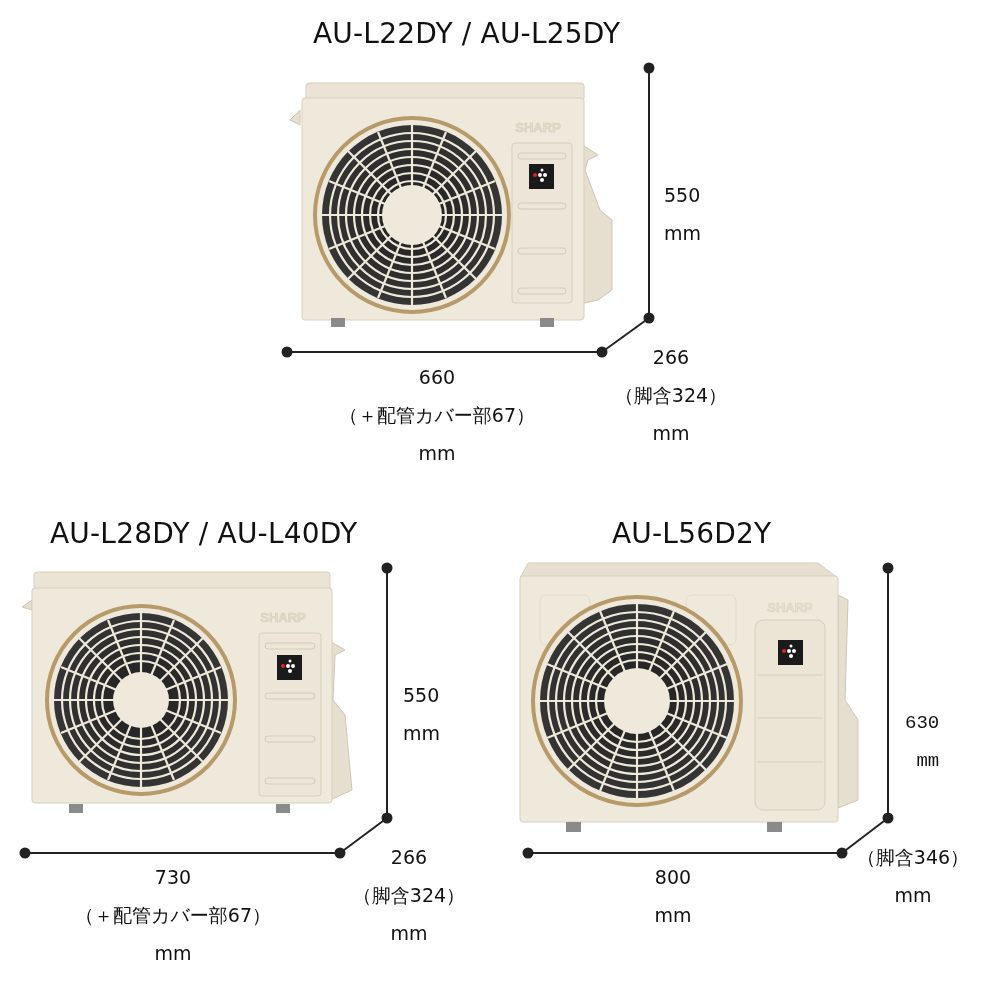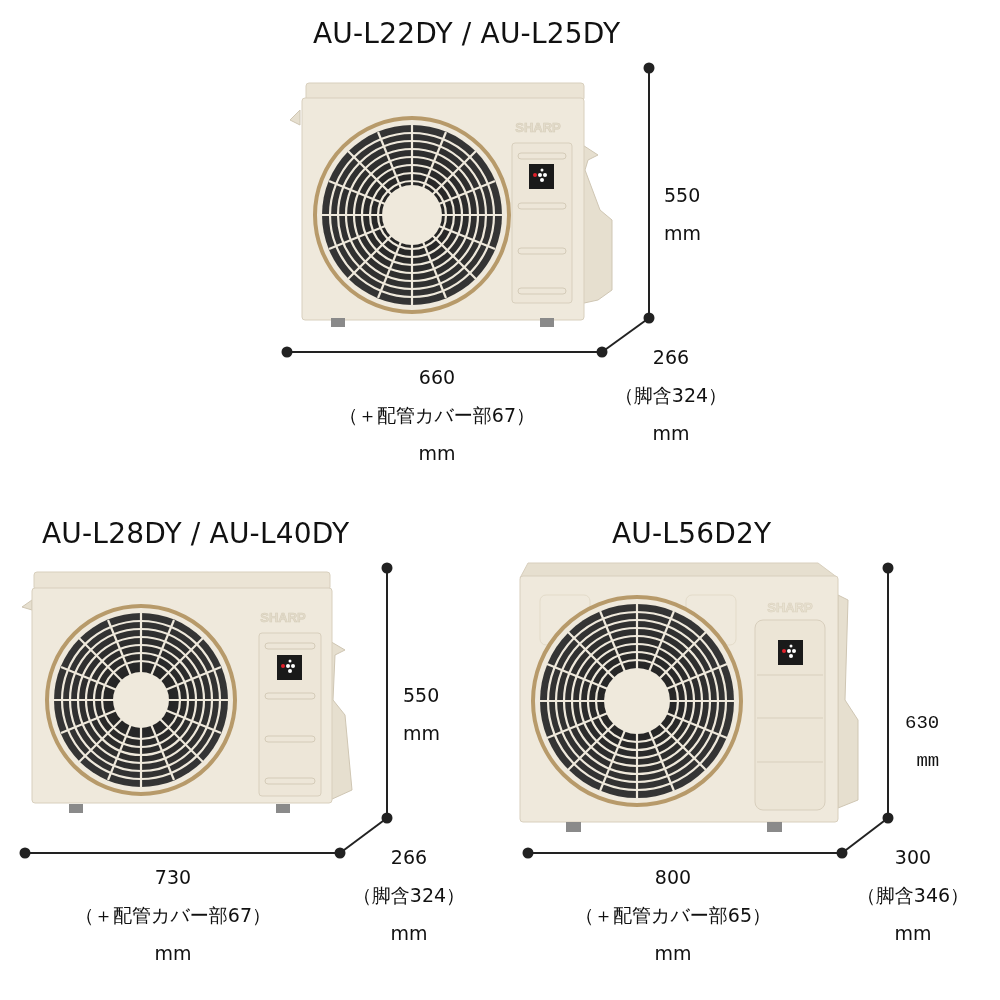--- a/index.html
+++ b/index.html
@@ -198,21 +198,21 @@
   <div>660</div>
   <div>（＋配管カバー部67）</div>
   <div>mm</div>
 </div>
 <div class="abs dimtxt" style="left:596px; top:338px; width:150px;">
   <div>266</div>
   <div>（脚含324）</div>
   <div>mm</div>
 </div>
 
-<div class="abs title" style="left:42px; top:517px;">AU-L28DY / AU-L40DY</div>
+<div class="abs title" style="left:50px; top:517px;">AU-L28DY / AU-L40DY</div>
 <div class="abs dimtxt" style="left:403px; top:676px; text-align:left;">
   <div>550</div>
   <div>mm</div>
 </div>
 <div class="abs dimtxt" style="left:18px; top:858px; width:310px;">
   <div>730</div>
   <div>（＋配管カバー部67）</div>
   <div>mm</div>
 </div>
 <div class="abs dimtxt" style="left:334px; top:838px; width:150px;">
@@ -221,20 +221,18 @@
   <div>mm</div>
 </div>
 
 <div class="abs title" style="left:612px; top:517px;">AU-L56D2Y</div>
 <div class="abs dimtxt" style="left:905px; top:704px; text-align:right;font-family:Liberation Mono, monospace;">
   <div>630</div>
   <div>mm</div>
 </div>
 <div class="abs dimtxt" style="left:518px; top:858px; width:310px;">
   <div>800</div>
-  <div>（＋配管カバー部65）</div>
   <div>mm</div>
 </div>
 <div class="abs dimtxt" style="left:838px; top:838px; width:150px;">
-  <div>300</div>
   <div>（脚含346）</div>
   <div>mm</div>
 </div>
 
 </body></html>

